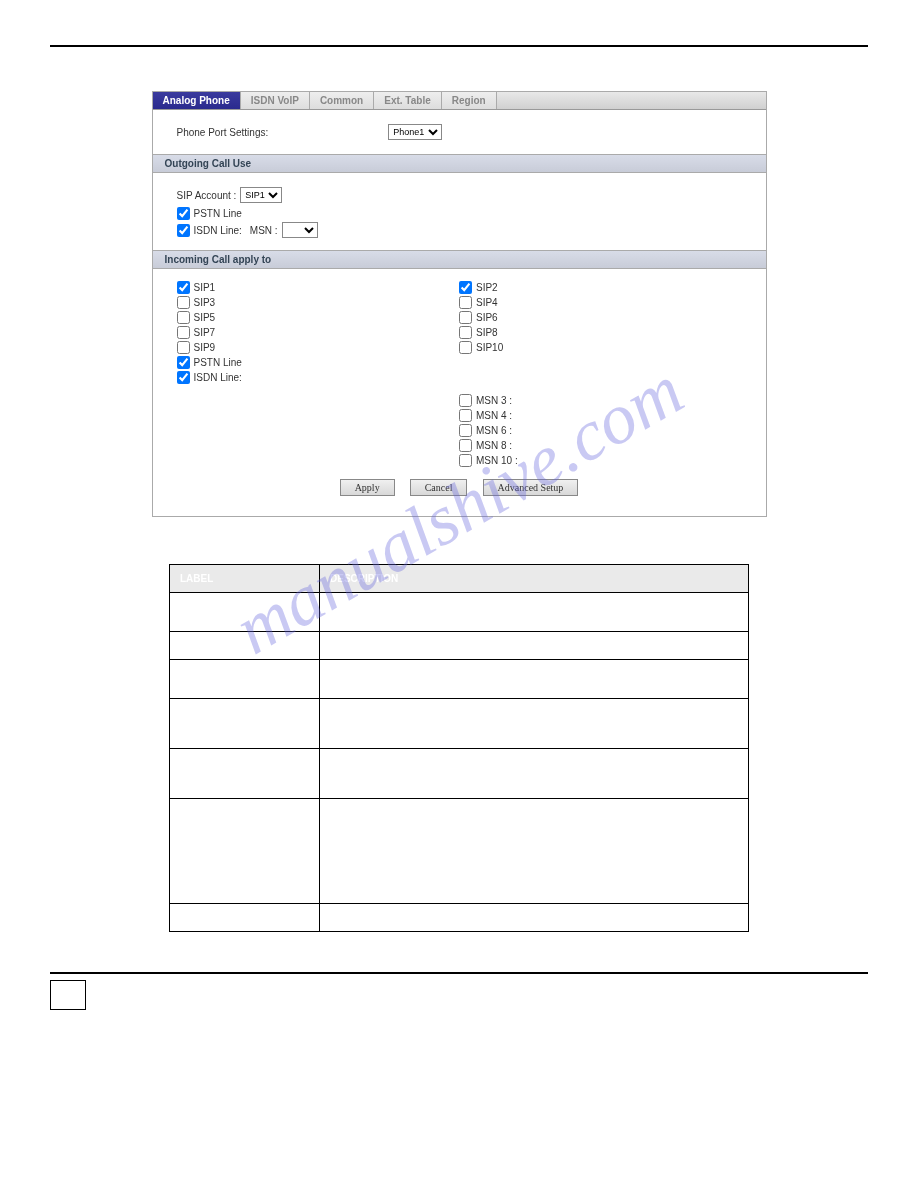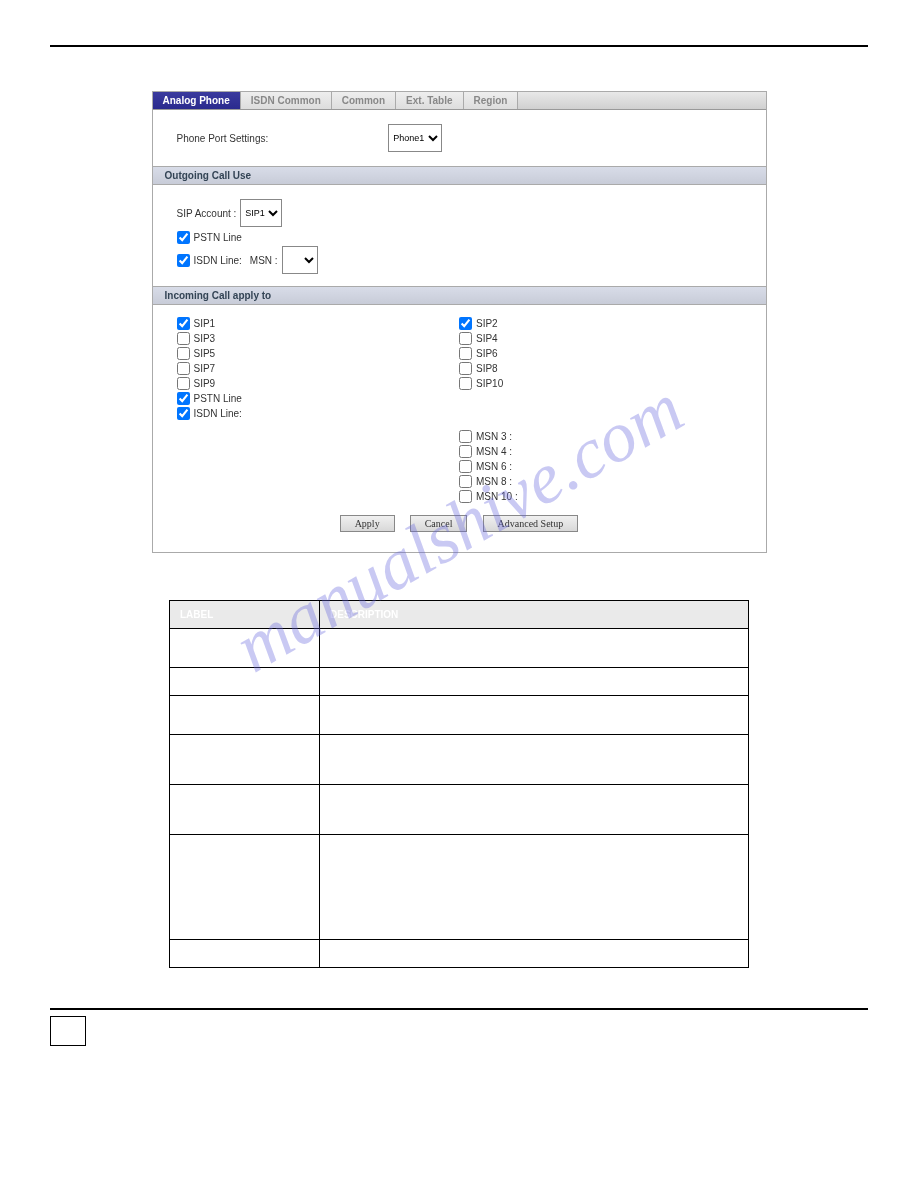--- a/index.html
+++ b/index.html
@@ -9,21 +9,21 @@
   .chapter-title { font-size: 10px; text-align: right; color: #fff; }
   .figure-title { font-size: 11px; font-weight: bold; margin: 20px 0 12px 90px; color: #fff; }
   .ui-panel { width: 615px; margin: 0 auto 30px auto; border: 1px solid #aaa; background: #fff; }
   .tabs { display: flex; background: linear-gradient(#e8e8e8,#d0d0d0); border-bottom: 1px solid #999; }
   .tab { padding: 3px 10px; font-size: 10px; font-weight: bold; color: #888; border-right: 1px solid #aaa; background: linear-gradient(#eee,#ddd); cursor: pointer; }
   .tab.active { background: linear-gradient(#3a3a9e,#2a2a8e); color: #fff; }
   .panel-body { padding: 10px 24px; }
   .row { display: flex; align-items: center; margin: 4px 0; }
   .label { font-size: 10px; }
   .section-bar { background: linear-gradient(#d8dce8,#c8ccd8); padding: 3px 12px; font-size: 10px; font-weight: bold; color: #345; border-top:1px solid #aaa; border-bottom:1px solid #aaa; }
-  select { font-size: 9px; border: 1px solid #888; background: #fff; height: 28px; }
+  select { font-size: 9px; border: 1px solid #888; background: #fff; height: 16px; }
   input[type=checkbox] { margin-right: 4px; }
   .check-row { font-size: 10px; margin: 2px 0; display: flex; align-items: center; }
   .two-col { display: flex; }
   .col { width: 50%; }
   .indent { padding-left: 30px; }
   .btn-row { text-align: center; padding: 10px 0; }
   .btn { display: inline-block; border: 1px solid #888; background: linear-gradient(#f0f0f0,#d8d8d8); padding: 2px 14px; font-size: 10px; margin: 0 6px; cursor: pointer; font-family: Liberation Serif, serif; }
   .table-caption { font-size: 10px; margin: 10px 0 6px 50px; color: #fff; }
   .desc-table { width: 580px; margin: 0 auto; border-collapse: collapse; }
   .desc-table th, .desc-table td { border: 1px solid #000; padding: 8px 10px; vertical-align: top; font-size: 10px; color: #fff; }
@@ -42,21 +42,21 @@
 
   <div class="header">
     <div class="chapter-title">Chapter 8 VoIP Trunking</div>
   </div>
 
   <div class="figure-title">Figure 75 VoIP &gt; Phone &gt; Analog Phone (P-2602HWNLI)</div>
 
   <div class="ui-panel">
     <div class="tabs">
       <div class="tab active">Analog Phone</div>
-      <div class="tab">ISDN Common</div>
+      <div class="tab">ISDN VoIP</div>
       <div class="tab">Common</div>
       <div class="tab">Ext. Table</div>
       <div class="tab">Region</div>
     </div>
 
     <div class="panel-body">
       <div class="row">
         <span class="label">Phone Port Settings:</span>
         <span style="width:120px"></span>
         <select><option>Phone1</option></select>

